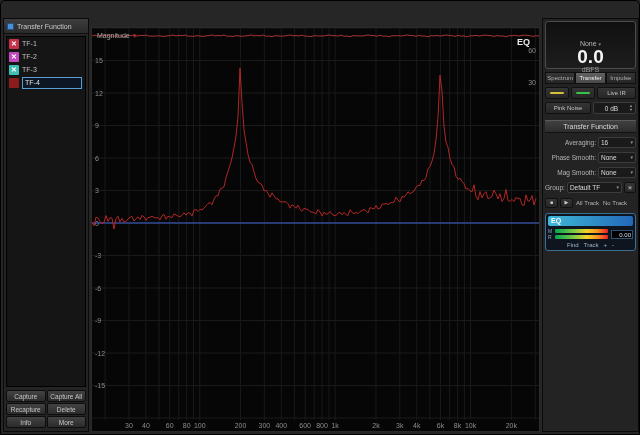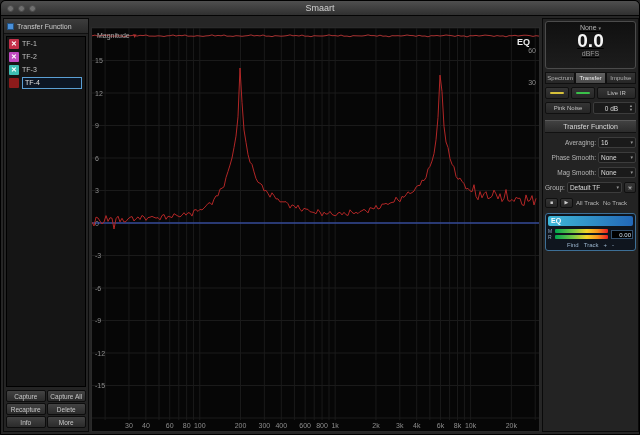--- a/index.html
+++ b/index.html
@@ -35,21 +35,21 @@
   .plot { position:absolute; left:90px; top:26px; width:449px; height:405px; background:#060606; border:1px solid #2a2a2a; }
   .plot svg { position:absolute; inset:0; }
   .mode { position:absolute; left:5px; top:4px; font-size:7px; color:#a8a8a8; }
   .mode .arr { color:#b03030; font-size:6px; }
   .eq-label { position:absolute; right:9px; top:9px; font-size:9px; font-weight:bold; color:#eaeaea; }
 
   
   .rpanel { position:absolute; left:541px; top:17px; width:97px; height:414px;
     background:#232323; border:1px solid #0a0a0a; padding:2px; }
   .meterbox { height:48px; border:1px solid #4b4b4b; border-radius:3px;
-    background:linear-gradient(#101010,#1d1d1d); text-align:center; padding-top:2px;text-decoration:underline; }
+    background:linear-gradient(#101010,#1d1d1d); text-align:center; padding-top:18px; }
   .msel { font-size:7px; color:#b5b5b5; cursor:default; }
   .msel .arr { font-size:5px; color:#8a8a8a; }
   .mval { font-size:19px; font-weight:bold; color:#f5f5f5; line-height:19px; }
   .munit { font-size:7px; color:#9a9a9a; }
 
   .tabs { margin-top:3px; display:flex; height:12px; }
   .tab { flex:1; font-size:6px; color:#b0b0b0; background:linear-gradient(#353535,#262626);
     border:1px solid #101010; display:flex; align-items:center; justify-content:center; font-family:inherit; padding:0; white-space:nowrap; overflow:hidden; }
   .tab.active { background:linear-gradient(#616161,#4a4a4a); color:#efefef; }
 
@@ -95,28 +95,20 @@
   .eqval { width:22px; height:9px; background:#000; border:1px solid #33506e; font-size:6px; color:#cfe0f0;
     text-align:right; padding-right:1px; line-height:8px; }
   .eqfoot { display:flex; gap:5px; justify-content:center; margin-top:2px; }
   .eqfoot span { font-size:6px; color:#9ab4cc; }
 </style>
 </head>
 <body>
 
 <div class="window">
 
-  <div class="titlebar">
-    <div class="lights">
-      <span class="light"></span>
-      <span class="light"></span>
-      <span class="light"></span>
-    </div>
-    <div class="title">Smaart</div>
-  </div>
 
   <aside class="sidebar">
     <div class="sb-header">
       <span class="sb-icon"></span>
       <span>Transfer Function</span>
     </div>
     <div class="trace-list">
         <div class="trace-row">
           <span class="trace-icon" style="background: rgb(197, 48, 74);">✕</span>
           <span class="trace-label">TF-1</span>

